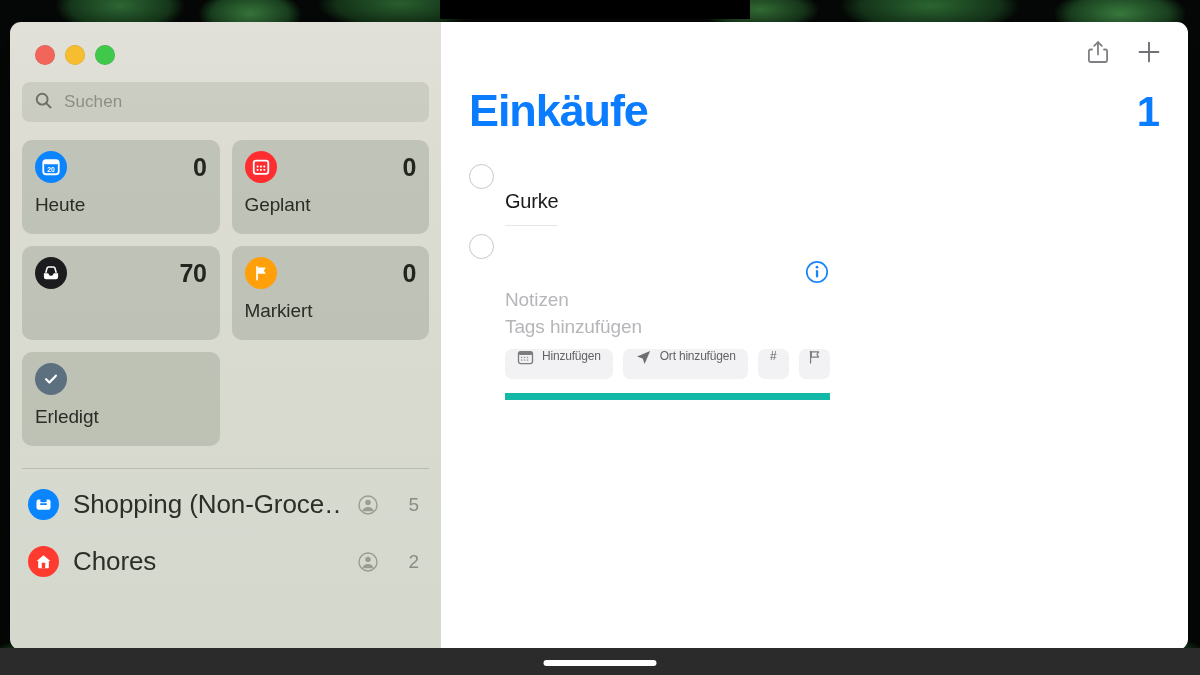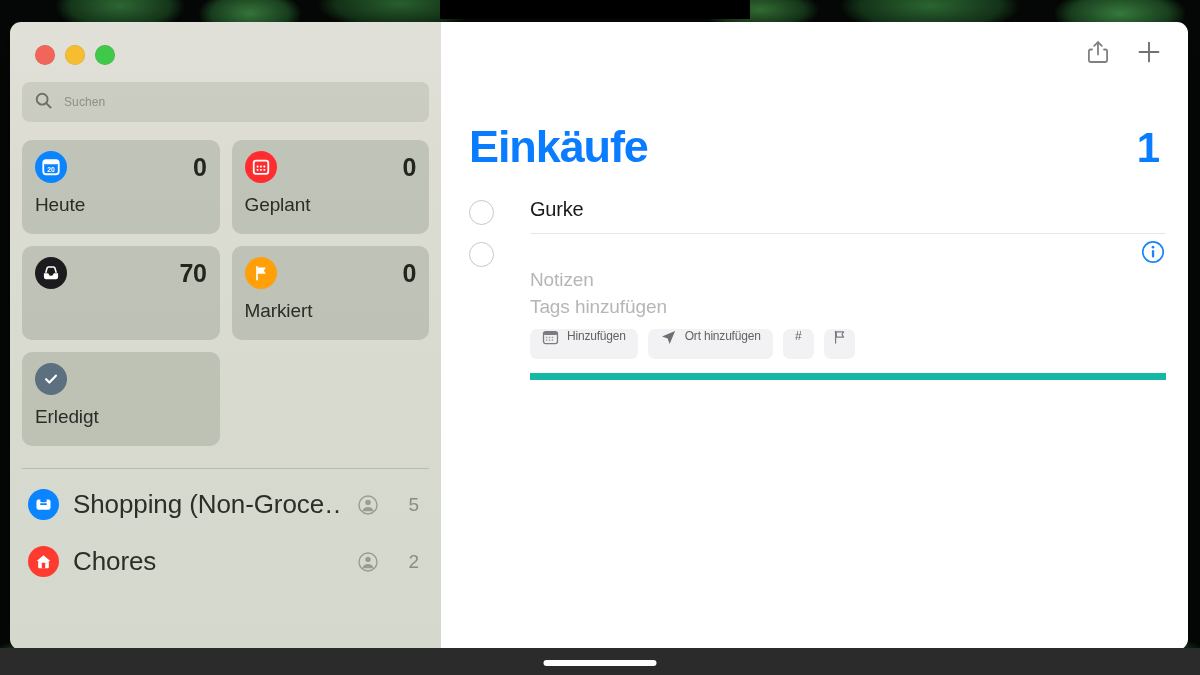--- a/index.html
+++ b/index.html
@@ -59,21 +59,21 @@
     margin: 17px 0 0 0;
     height: 40px;
     background: rgba(160,163,150,.30);
     border-radius: 8px;
     display: flex; align-items: center;
     padding: 0 12px;
     gap: 11px;
   }
   #search-box svg { flex: 0 0 auto; }
   #search-placeholder {
-    font-size: 12px; color: #8d8f86; letter-spacing: .1px; text-align: center;
+    font-size: 17px; color: #8d8f86; letter-spacing: .1px; text-align: center;
   }
 
   
   #smart-grid {
     margin-top: 18px;
     display: grid;
     grid-template-columns: 1fr 1fr;
     gap: 12px;
   }
   .smart-card {
@@ -151,32 +151,33 @@
     padding-right: 4px;
   }
   .tb-btn { display: flex; align-items: center; justify-content: center; cursor: default; }
 
   #title-row {
     display: flex; align-items: baseline; justify-content: space-between;
     padding: 6px 6px 0 0;
   }
   #list-title {
     font-size: 45px; font-weight: 700; color: #0a7cff;
-    letter-spacing: -1.1px; line-height: 1; margin-top: 36px;
+    letter-spacing: -1.1px; line-height: 1;
   }
   #list-count {
     font-size: 42px; font-weight: 600; color: #0a7cff; line-height: 1;
   }
 
   
   #reminders { margin-top: 28px; }
   .rem-row {
     display: flex; align-items: flex-start;
     gap: 0;
     position: relative;
+    flex-direction: column;
   }
   .rem-circle {
     width: 25px; height: 25px; border-radius: 50%;
     border: 1.6px solid #c8c8cc;
     flex: 0 0 25px;
     margin-top: 3px;
   }
   .rem-body {
     flex: 1 1 auto;
     margin-left: 36px;

